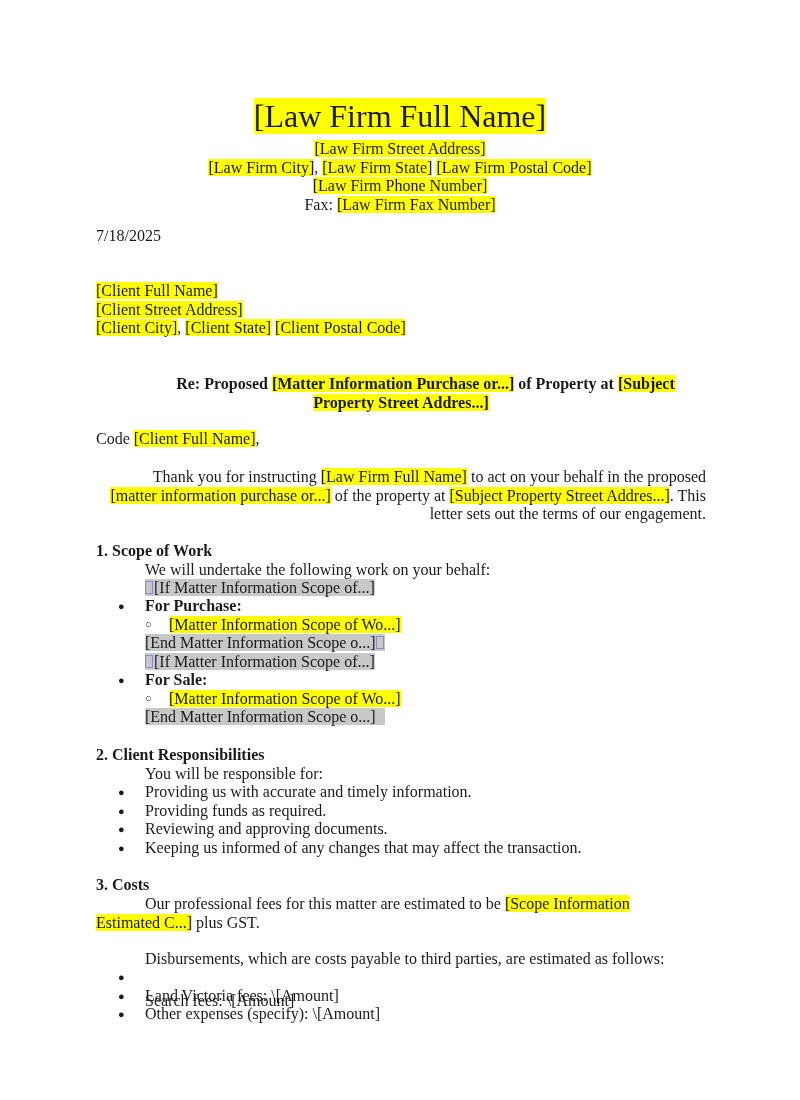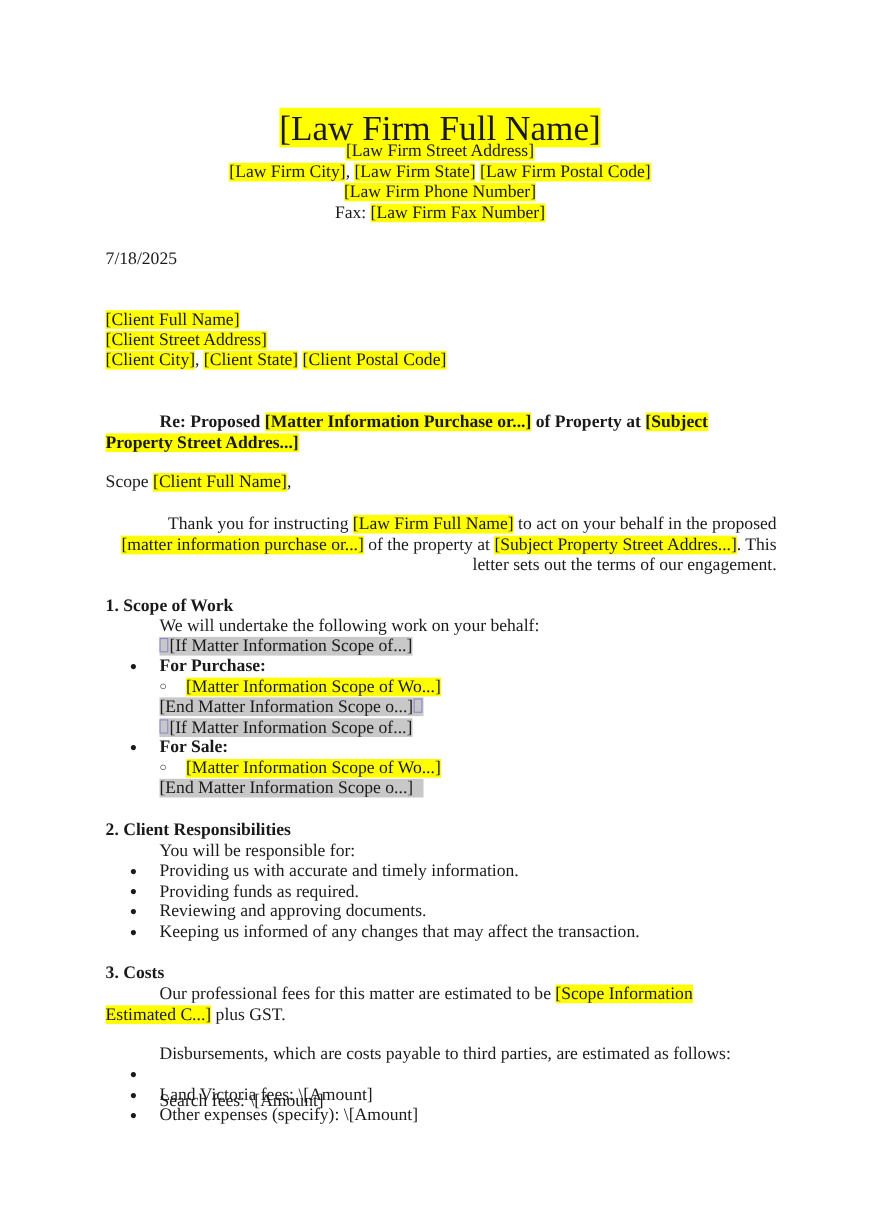--- a/index.html
+++ b/index.html
@@ -4,23 +4,23 @@
 <style>
   html, body { margin: 0; padding: 0; background: #ffffff; }
   body { width: 800px; height: 1100px; position: relative; overflow: hidden;
          font-family: "Liberation Serif", "DejaVu Serif", serif; color: #1a1a1a; font-size: 16px; }
   .page { position: absolute; left: 0; top: 0; width: 800px; height: 916px; }
   .hl { background: #ffff00; }
   .gray { background: #c8c8c8; }
   .marker { display: inline-block; width: 8px; height: 13px; border: 1px solid #8a8ad0; box-sizing: border-box; vertical-align: -1px; margin-right: 1px; background: transparent; }
   .line { line-height: 18.5px; white-space: nowrap; }
   .title { position: absolute; left: 0; width: 800px; top: 96px; font-size: 32px; line-height: 40px; text-align: center; }
-  .hdr { position: absolute; left: 0; width: 800px; top: 129px; text-align: center; line-height: 18.5px; }
+  .hdr { position: absolute; left: 0; width: 800px; top: 140px; text-align: center; line-height: 18.5px; }
   .abs { position: absolute; }
-  .bold { font-weight: bold; }
+  .bold { font-weight: bold; text-align: center; }
   .para { position: absolute; left: 96px; width: 610px; line-height: 18.5px; }
   .indent { display: inline-block; width: 49px; }
   .bullet { position: absolute; left: 118px; font-size: 11px; }
   .circ { position: absolute; left: 145px; font-size: 11px; }
 </style>
 </head>
 <body>
 
 <div class="page">
 
@@ -41,21 +41,21 @@
     <div><span class="hl">[Client Street Address]</span></div>
     <div><span class="hl">[Client City]</span><span>,</span> <span class="hl">[Client State]</span> <span class="hl">[Client Postal Code]</span></div>
   </div>
 
   <div class="para bold" style="top:375px;">
     <div><span class="indent"></span><span>Re: Proposed </span><span class="hl">[Matter Information Purchase or...]</span><span> of Property at </span><span class="hl">[Subject</span></div>
     <div><span class="hl">Property Street Addres...]</span></div>
   </div>
 
   <div class="abs line" style="left:96px; top:430px;">
-    <span>Scope </span><span class="hl">[Client Full Name]</span><span>,</span>
+    <span>Code </span><span class="hl">[Client Full Name]</span><span>,</span>
   </div>
 
   <div class="para" style="top:468px;text-align:right;">
     <div class="line"><span class="indent"></span><span>Thank you for instructing </span><span class="hl">[Law Firm Full Name]</span><span> to act on your behalf in the proposed</span></div>
     <div class="line"><span class="hl">[matter information purchase or...]</span><span> of the property at </span><span class="hl">[Subject Property Street Addres...]</span><span>. This</span></div>
     <div class="line">letter sets out the terms of our engagement.</div>
   </div>
 
   <div class="abs line bold" style="left:96px; top:542px;">1. Scope of Work</div>
   <div class="abs line" style="left:145px; top:561px;">We will undertake the following work on your behalf:</div>

